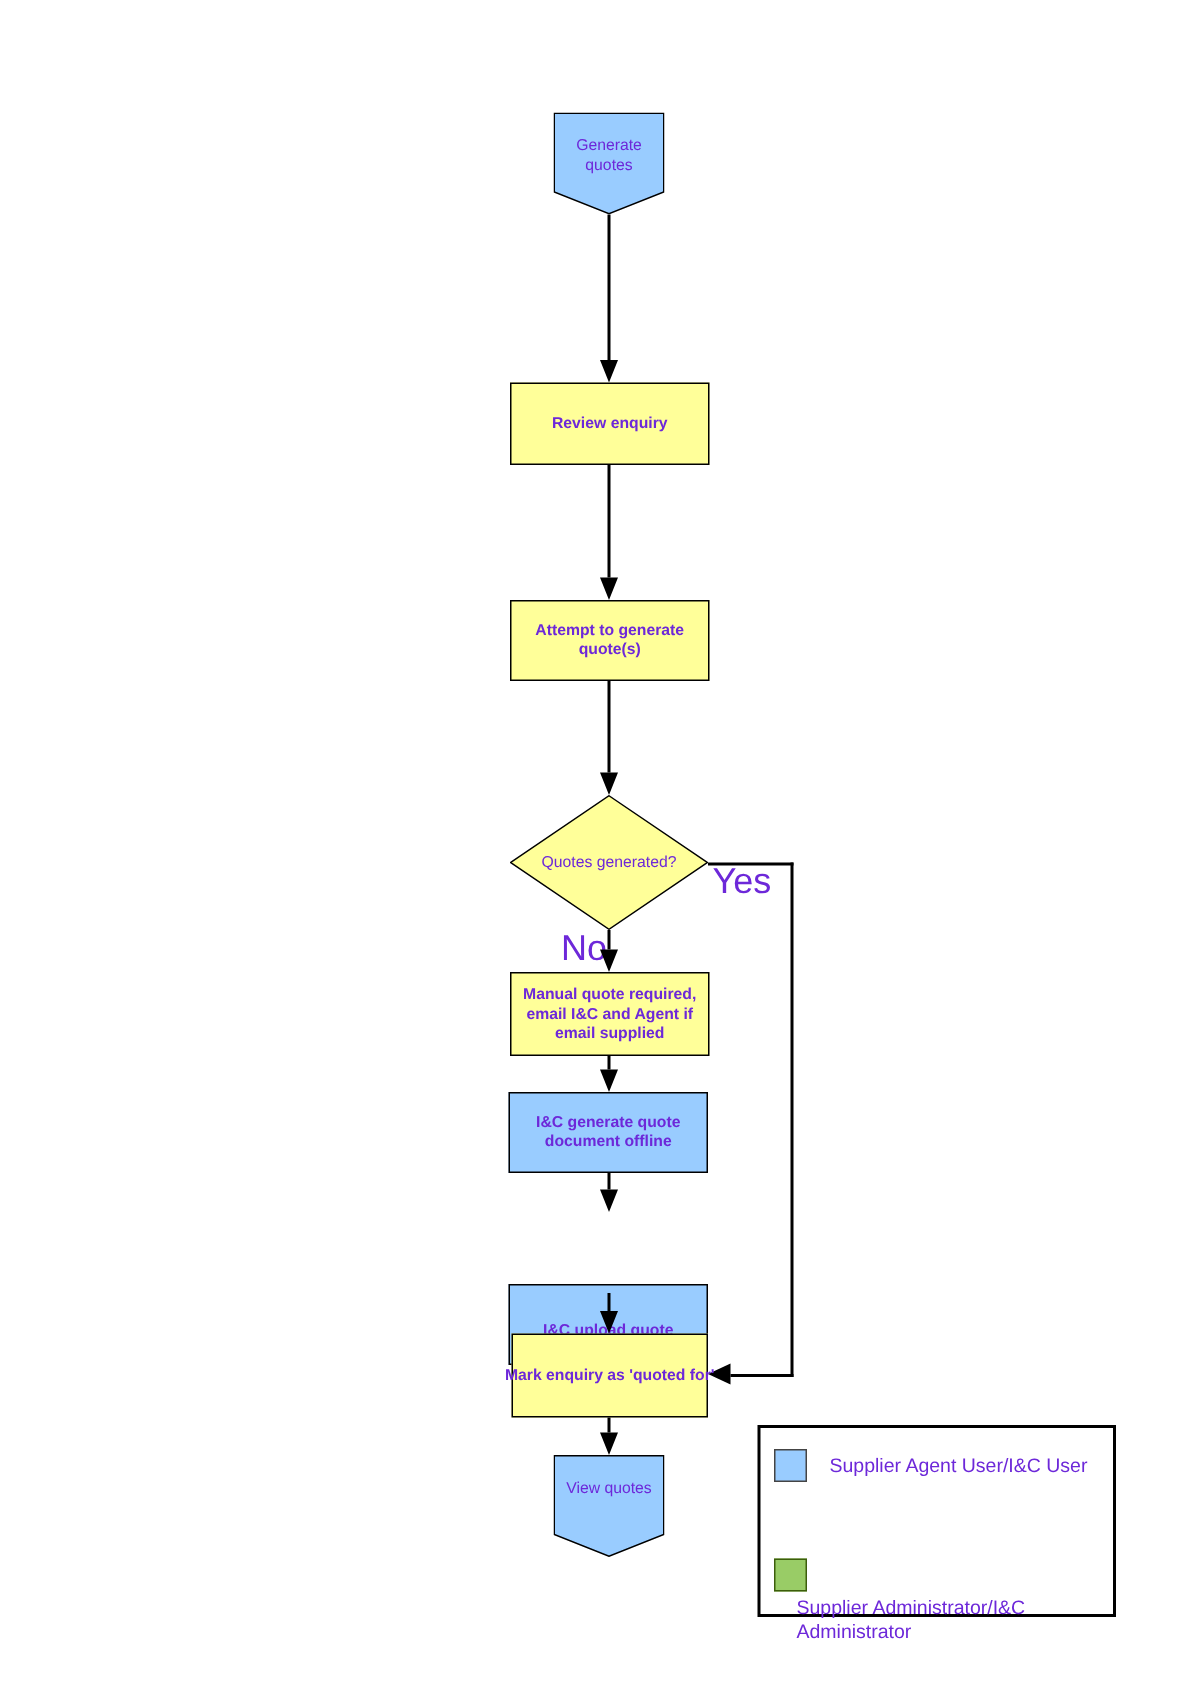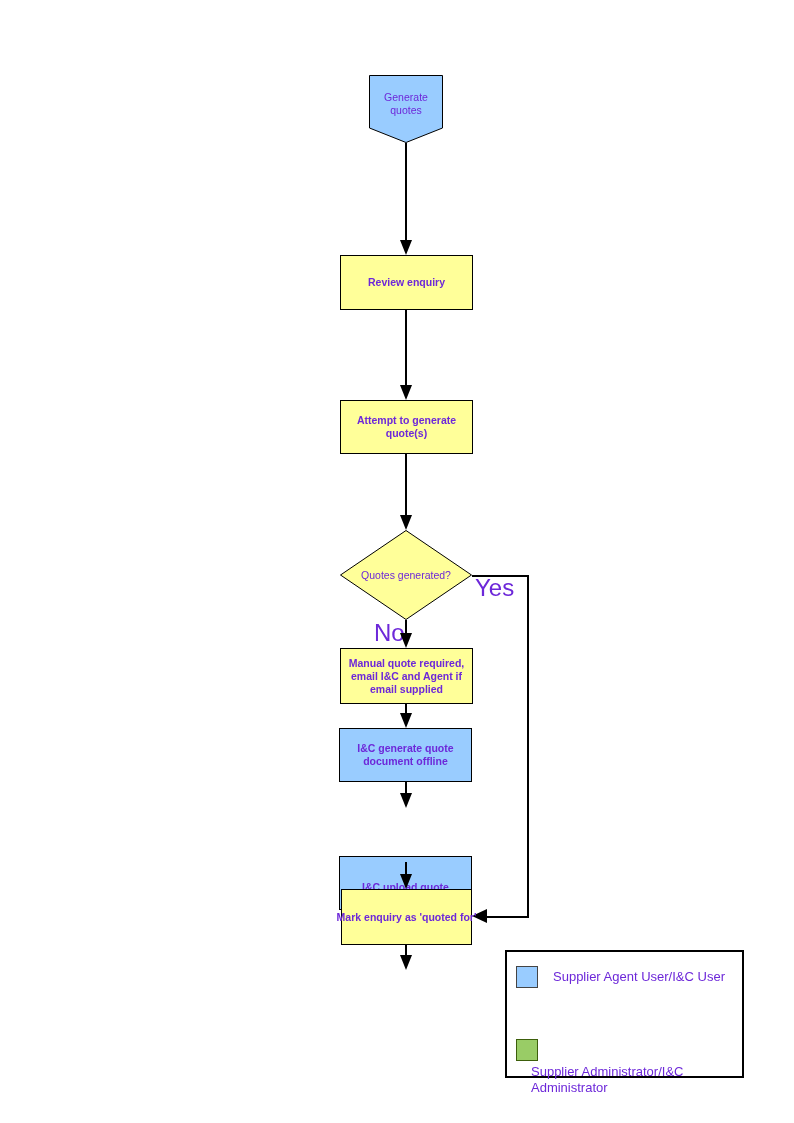--- a/index.html
+++ b/index.html
@@ -97,20 +97,26 @@
   <div class="vline" style="left:405px;top:862px;height:12px;"></div>
   <div class="arrow-down" style="left:400px;top:874px;"></div>
 
   <div class="node rect" style="left: 341px; top: 889px; width: 131px; height: 56px; white-space: nowrap; background: rgb(255, 255, 153);">
     <div>Mark enquiry as 'quoted for'</div>
   </div>
 
   <div class="vline" style="left:405px;top:945px;height:10px;"></div>
   <div class="arrow-down" style="left:400px;top:955px;"></div>
 
+  <div class="node pent" style="left:369px;top:970px;width:74px;height:68px;">
+    <svg class="shape-svg" viewBox="0 0 74 68">
+      <polygon points="0.5,0.5 73.5,0.5 73.5,53 37,67.5 0.5,53" stroke="#000" stroke-width="1" fill="#99CCFF"></polygon>
+    </svg>
+    <div class="shape-label">View quotes</div>
+  </div>
 
   <div id="legend">
     <div class="legend-item" style="top:14px;">
       <div class="legend-swatch" style="background: rgb(153, 204, 255);"></div>
       <div class="legend-label">Supplier Agent User/I&amp;C User</div>
     </div>
     <div class="legend-item" style="top:87px;flex-direction:column;">
       <div class="legend-swatch" style="border-color: rgb(60, 94, 11); background: rgb(153, 204, 102);"></div>
       <div class="legend-label">Supplier Administrator/I&amp;C Administrator</div>
     </div>

